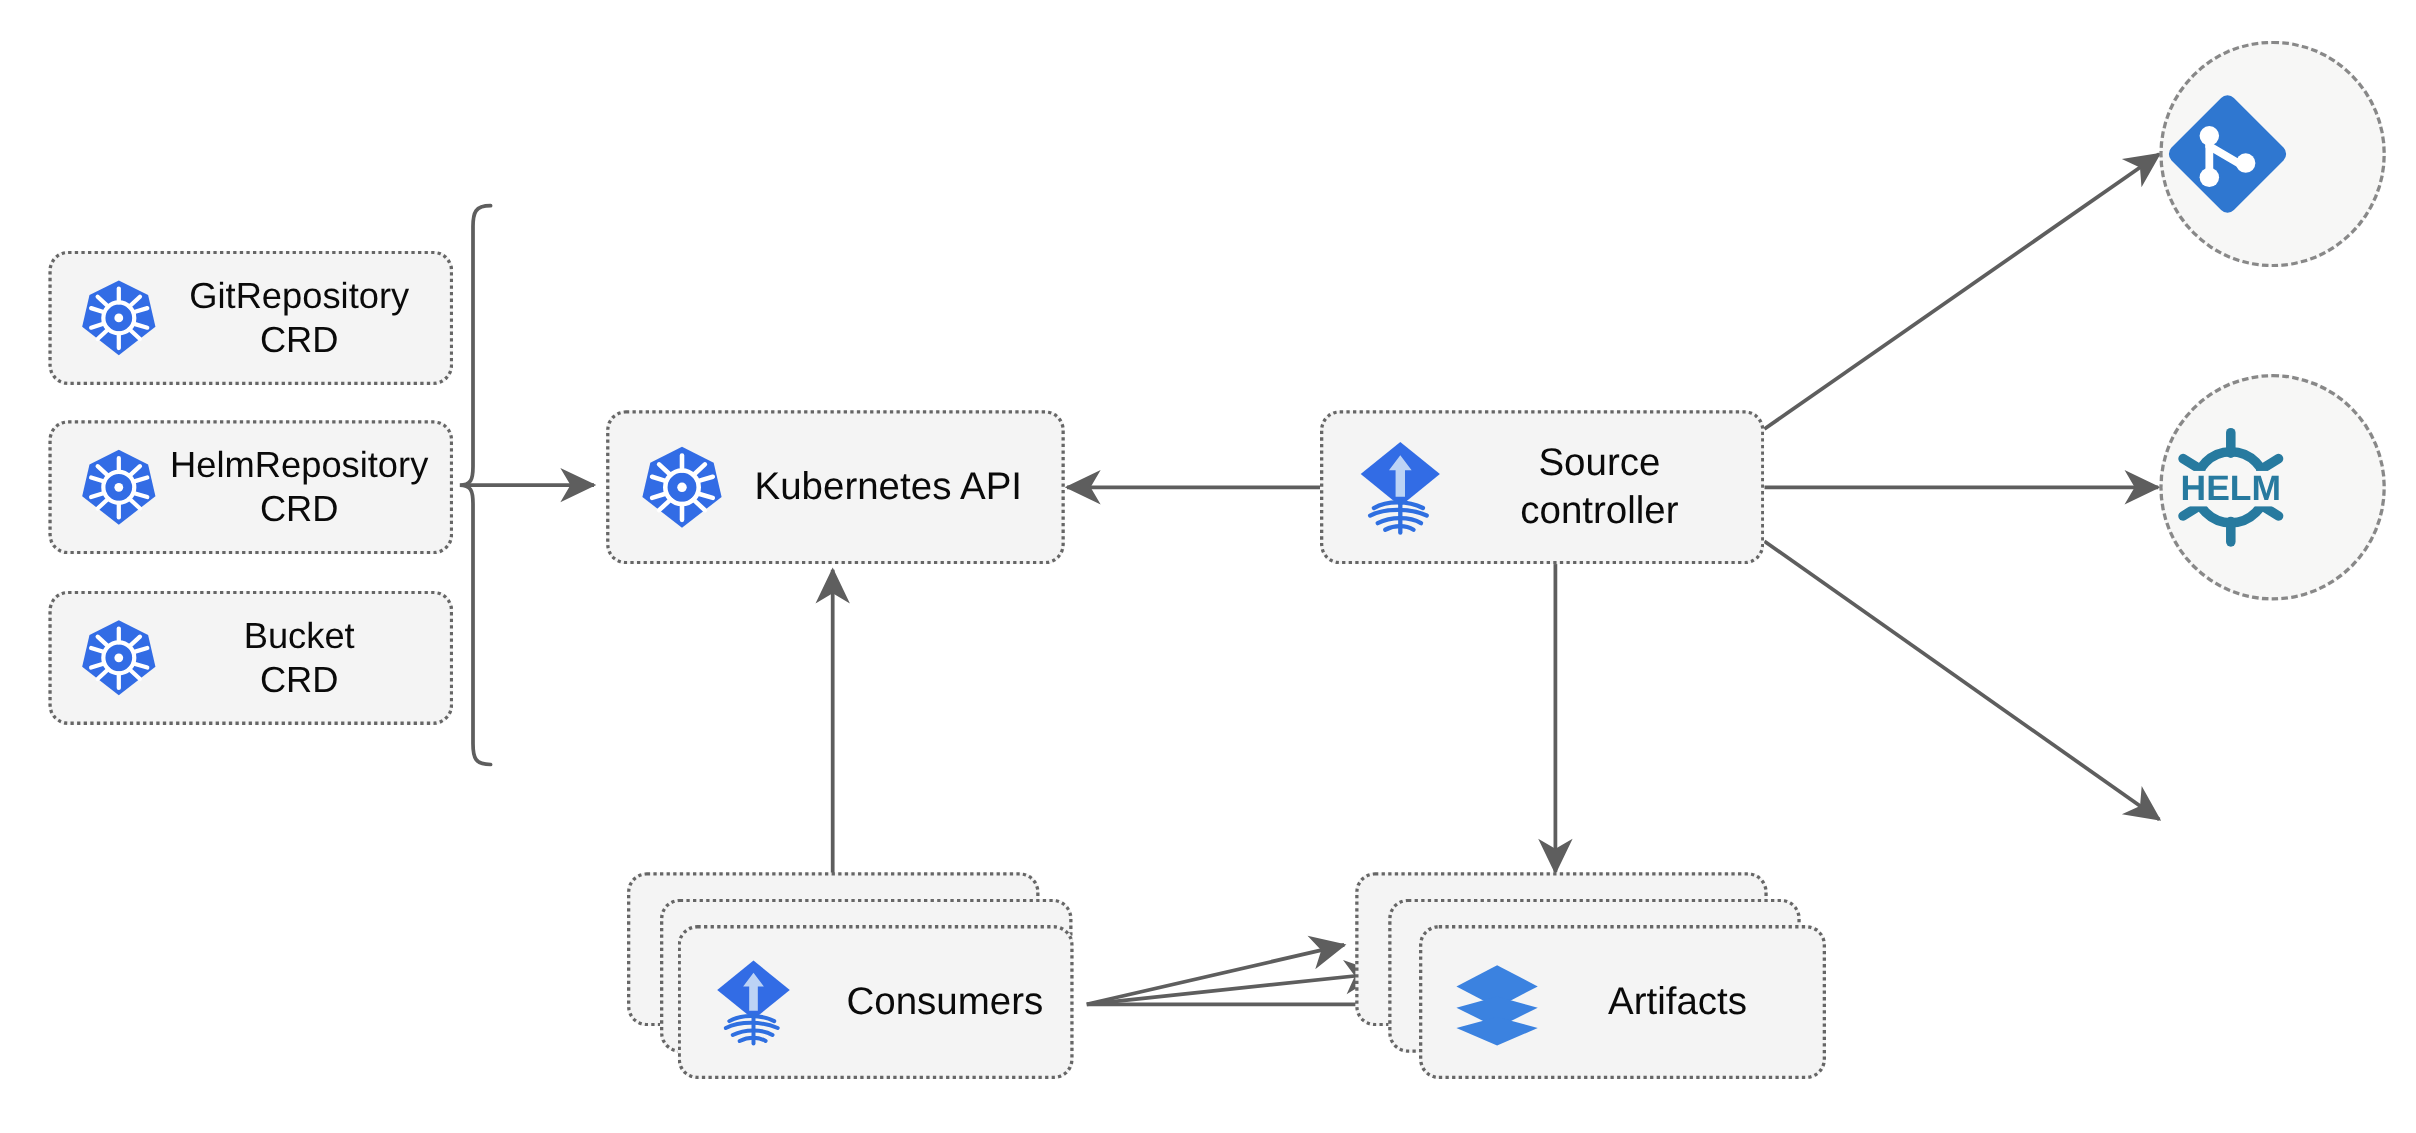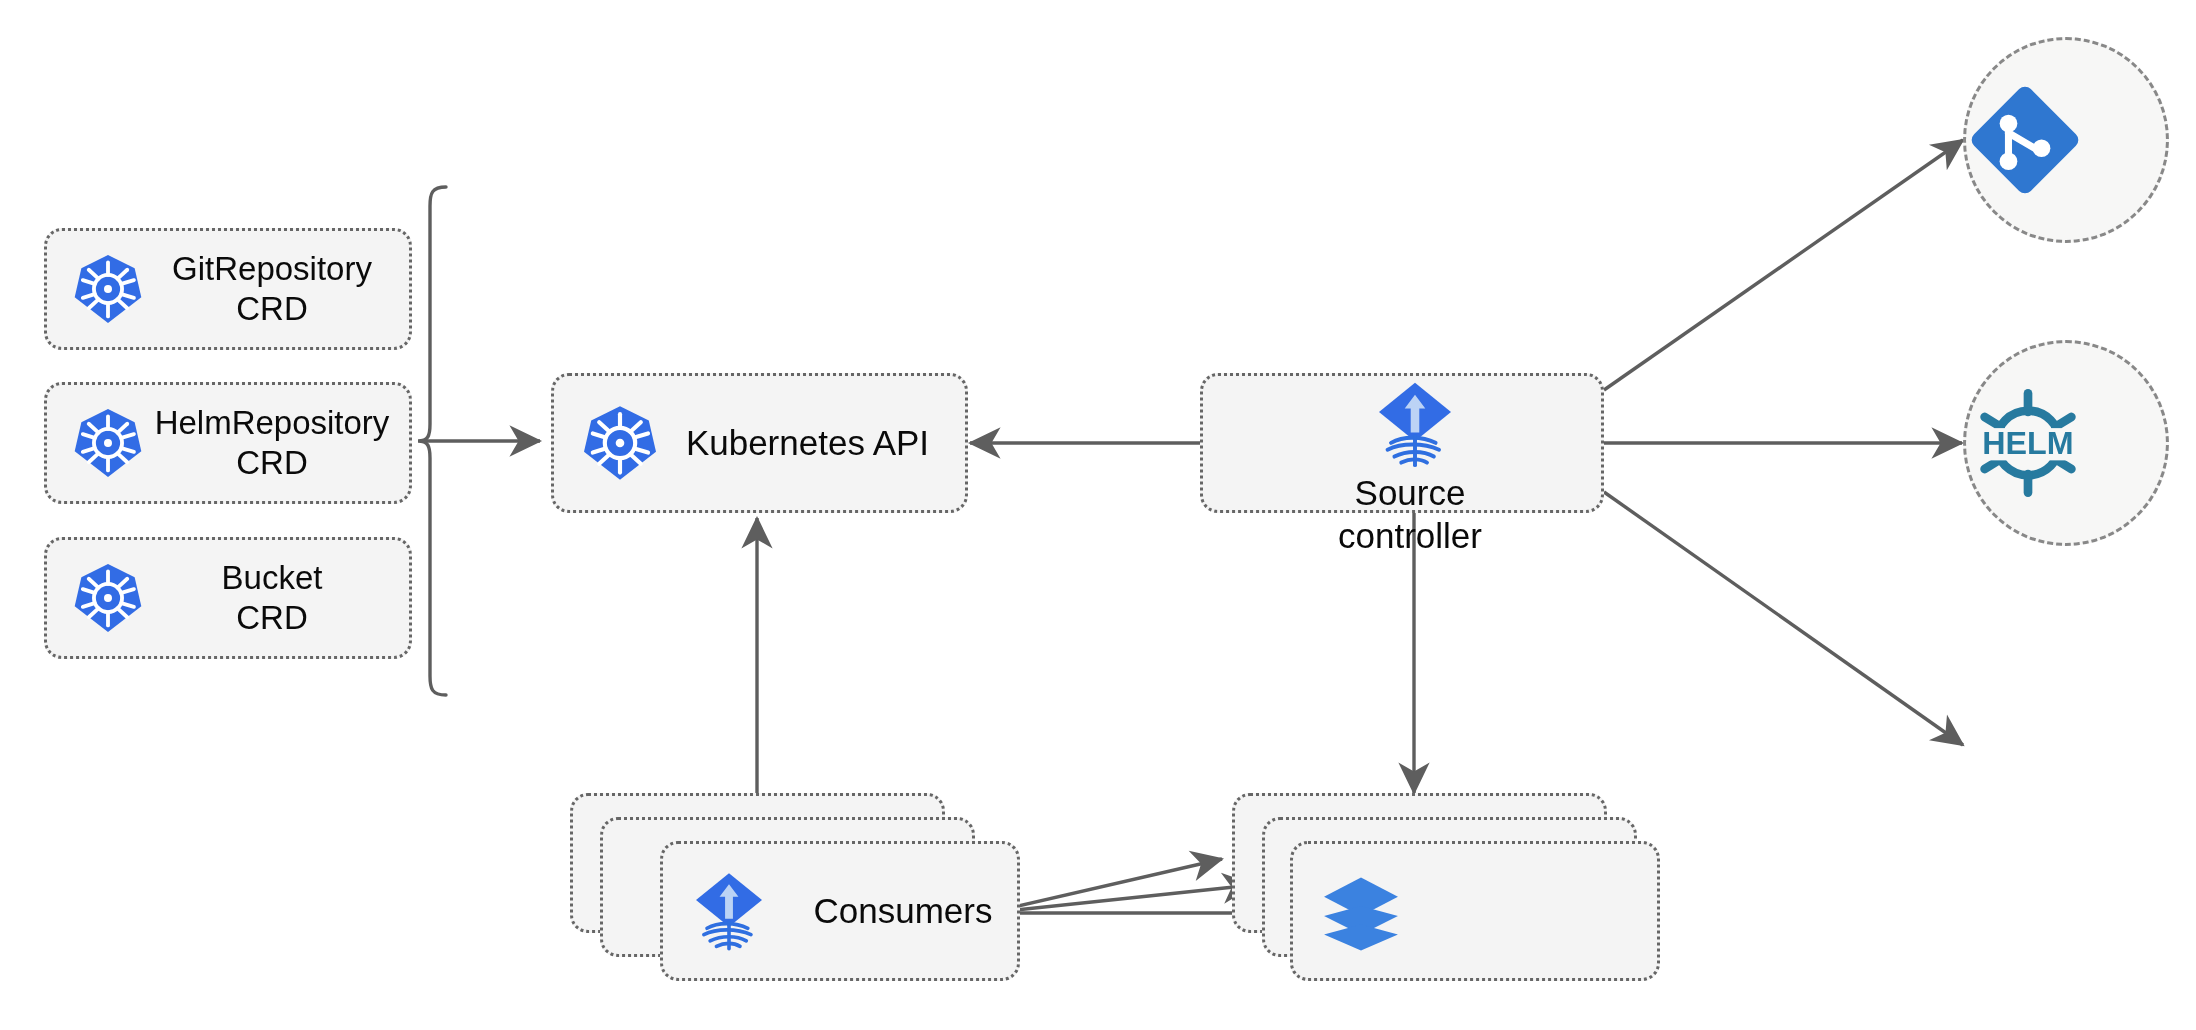--- a/index.html
+++ b/index.html
@@ -210,21 +210,21 @@
           <line x1="63" y1="36" x2="76" y2="24"></line>
           <line x1="76" y1="76" x2="63" y2="64"></line>
           <line x1="37" y1="36" x2="24" y2="24"></line>
         </g>
         <circle cx="50" cy="50" r="5.4" fill="#ffffff"></circle>
       </svg>
     </span>
     <span class="node-label">Kubernetes API</span>
   </div>
 
-  <div class="node big-box" style="left:1200px; top:373px; width:404px;flex-direction:column;">
+  <div class="node big-box" style="left:1200px; top:373px; width:404px;">
     <span class="node-icon">
       <svg class="icon" width="88" height="96" viewBox="0 0 100 112">
         <polygon points="50,8 92,42 50,76 8,42" fill="#326ce5"></polygon>
         <g fill="#bcd3f5">
           <polygon points="50,22 62,38 55,38 55,66 45,66 45,38 38,38"></polygon>
         </g>
         <g stroke="#2f6fe0" stroke-width="4.6" stroke-linecap="round" fill="none">
           <path d="M22,78 C36,70 58,70 74,78"></path>
           <path d="M18,86 C34,78 60,78 78,86"></path>
           <path d="M26,94 C40,87 60,87 72,94"></path>
@@ -232,21 +232,21 @@
           <path d="M50,70 L50,104"></path>
         </g>
       </svg>
     </span>
     <span class="node-label">Source
 controller</span>
   </div>
 
   <div class="node ghost" style="left:570px; top:793px; width:375px; height:140px;"></div>
   <div class="node ghost" style="left:600px; top:817px; width:375px; height:140px;"></div>
-  <div class="node big-box" style="left:660px; top:841px; width:360px;gap:30px;">
+  <div class="node big-box" style="left:616px; top:841px; width:360px;gap:30px;">
     <span class="node-icon">
       <svg class="icon" width="80" height="88" viewBox="0 0 100 112">
         <polygon points="50,8 92,42 50,76 8,42" fill="#326ce5"></polygon>
         <g fill="#bcd3f5">
           <polygon points="50,22 62,38 55,38 55,66 45,66 45,38 38,38"></polygon>
         </g>
         <g stroke="#2f6fe0" stroke-width="4.6" stroke-linecap="round" fill="none">
           <path d="M22,78 C36,70 58,70 74,78"></path>
           <path d="M18,86 C34,78 60,78 78,86"></path>
           <path d="M26,94 C40,87 60,87 72,94"></path>
@@ -261,20 +261,21 @@
   <div class="node ghost" style="left:1232px; top:793px; width:375px; height:140px;"></div>
   <div class="node ghost" style="left:1262px; top:817px; width:375px; height:140px;"></div>
   <div class="node big-box" style="left:1290px; top:841px; width:370px;">
     <span class="node-icon">
       <svg class="icon" width="84" height="84" viewBox="0 0 100 100">
         <polygon points="50,10 94,33 50,56 6,33" fill="#3b82e0"></polygon>
         <polygon points="50,44 94,56 50,78 6,56" fill="#3b82e0"></polygon>
         <polygon points="50,66 94,78 50,97 6,78" fill="#3b82e0"></polygon>
       </svg>
     </span>
+    <span class="node-label">Artifacts</span>
   </div>
 
   <div class="circle-node" style="left:1963px; top:37px;">
     <span>
       <svg class="icon" width="118" height="118" viewBox="0 0 100 100">
         <rect x="16" y="16" width="68" height="68" rx="7" fill="#2f77d0" transform="rotate(45 50 50)"></rect>
         <g stroke="#ffffff" stroke-width="6" fill="none" stroke-linecap="round">
           <line x1="36" y1="64" x2="36" y2="38"></line>
           <path d="M36,44 L60,58"></path>
         </g>

